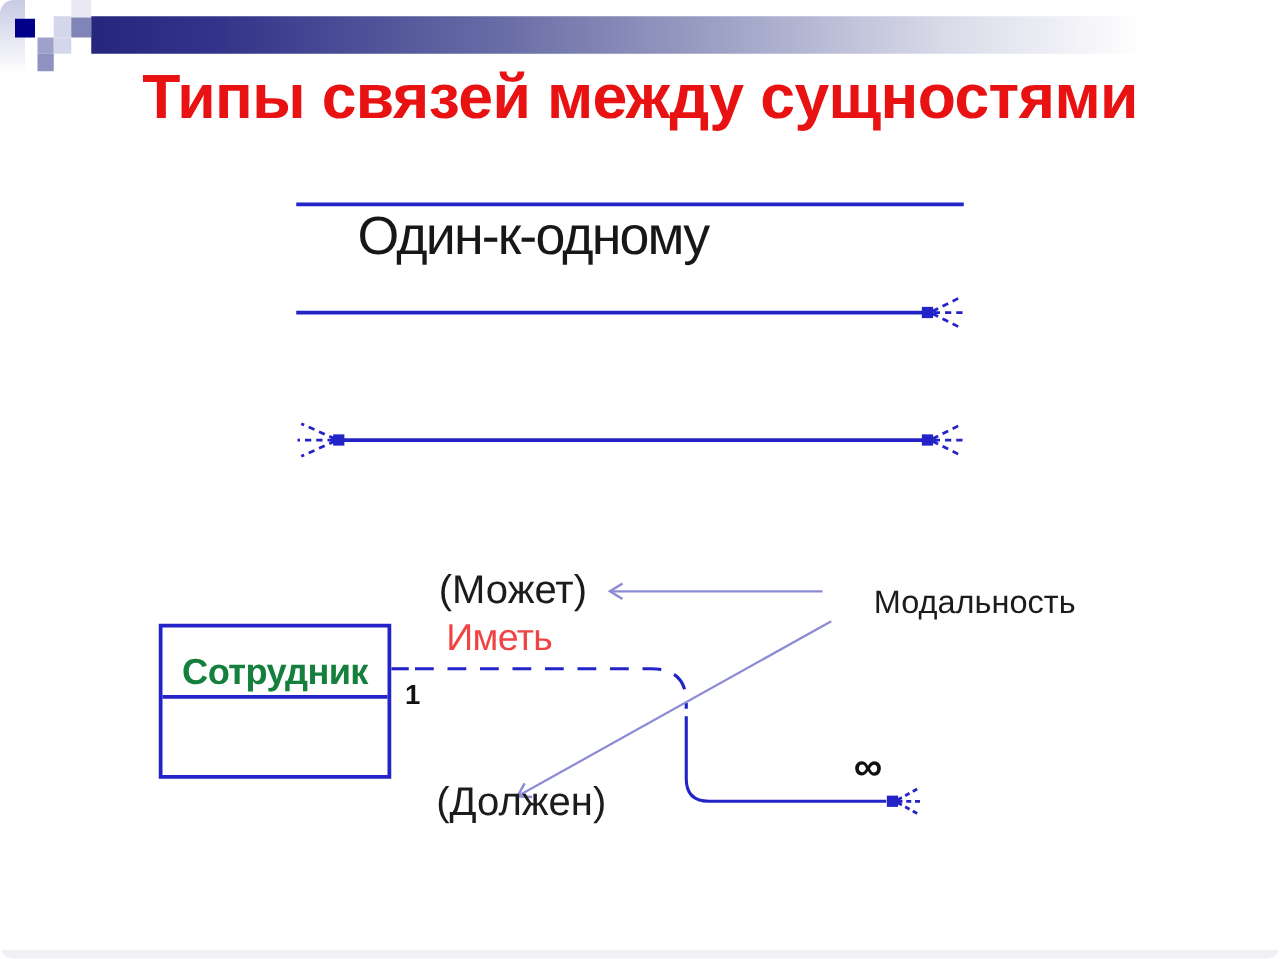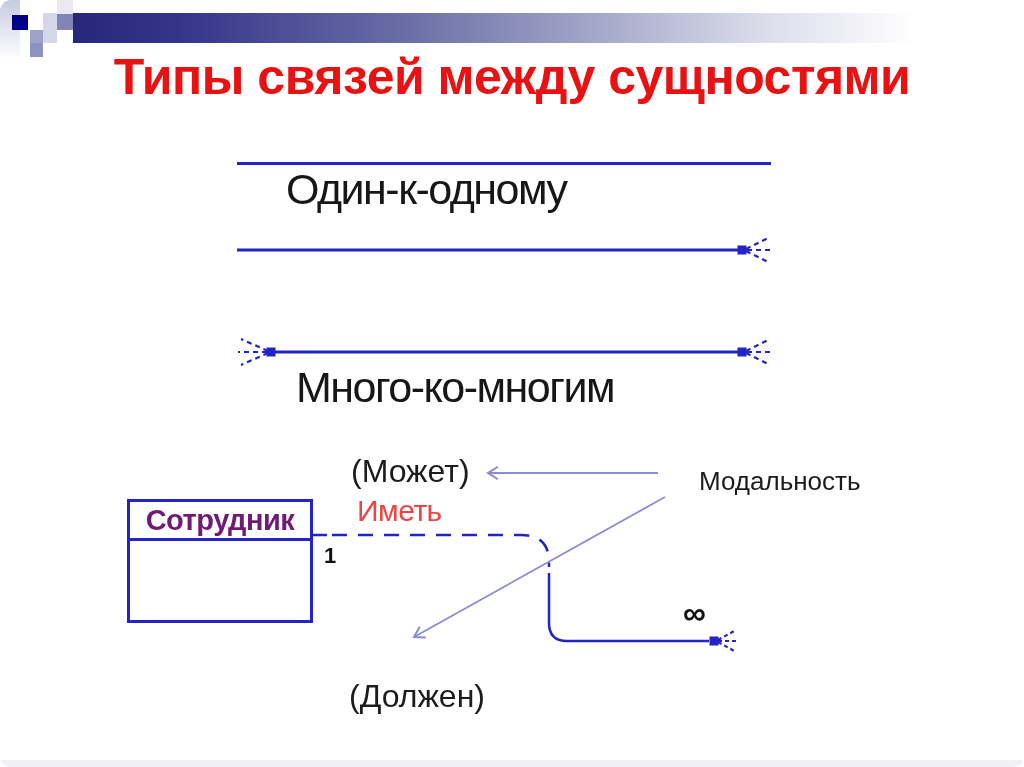--- a/index.html
+++ b/index.html
@@ -19,21 +19,21 @@
   .paren-label{font-size:32px;color:#1c1c1c;}
   .modality-label{font-size:26px;color:#1c1c1c;}
   .card-one{font-size:22px;font-weight:bold;color:#111;}
   .card-inf{font-size:32px;font-weight:bold;color:#111;}
   .entity{
     position:absolute;border:3px solid #2323c8;background:#fff;box-sizing:border-box;
   }
   .entity-header{
     display:flex;align-items:center;justify-content:center;
     border-bottom:3px solid #2323c8;box-sizing:border-box;
-    font-weight:bold;font-size:29px;color:#701a75;letter-spacing:-0.5px;
+    font-weight:bold;font-size:29px;color:#15803d;letter-spacing:-0.5px;margin-top:18px;
   }
   .hdr-bar{
     left:73px;top:13px;width:877px;height:30px;
     background:linear-gradient(to right,#26267d 0%,#34348a 12%,#6a6ea6 38%,#9fa3c6 58%,#d9dbe9 78%,#ffffff 96%);
   }
   .sq{position:absolute;}
   .bottom-strip{left:0;top:760px;width:1024px;height:7px;background:#f1f1f5;}
   svg.linework{position:absolute;left:0;top:0;}
 </style>
 </head>
@@ -93,29 +93,28 @@
         <rect x="709.5" y="636.5" width="9" height="9" fill="#2323c8"></rect>
         <path d="M718 640 L736 630 M718 641 H737 M718 642 L736 652" stroke="#2323c8" stroke-width="2.2" fill="none" stroke-dasharray="4 3"></path>
       </g>
     </g>
 
     <path d="M658 473 L488 473" stroke="#8c8cd6" stroke-width="1.8" fill="none" marker-end="url(#ah)"></path>
     <path d="M665 497 L414 637" stroke="#8c8cd6" stroke-width="1.8" fill="none" marker-end="url(#ah)"></path>
   </svg>
 
   <div class="lbl line-label" style="left:286px;top:168px;">Один-к-одному</div>
-  <div class="lbl line-label" style="left:296px;top:366px;">Много-ко-многим</div>
 
   <div class="entity" style="left:127px;top:499px;width:186px;height:124px;">
     <div class="entity-header" style="width:100%;height:39px;">Сотрудник</div>
     <div></div>
   </div>
 
 
   <div class="lbl paren-label" style="left:351px;top:455px;">(Может)</div>
   <div class="lbl verb-label" style="left:357px;top:496px;">Иметь</div>
   <div class="lbl modality-label" style="left:699px;top:468px;">Модальность</div>
   <div class="lbl card-one" style="left:324px;top:545px;">1</div>
   <div class="lbl card-inf" style="left:683px;top:597px;">∞</div>
-  <div class="lbl paren-label" style="left:349px;top:680px;">(Должен)</div>
+  <div class="lbl paren-label" style="left:349px;top:625px;">(Должен)</div>
 
   <div class="abs bottom-strip"></div>
 </div>
 
 </body></html>

